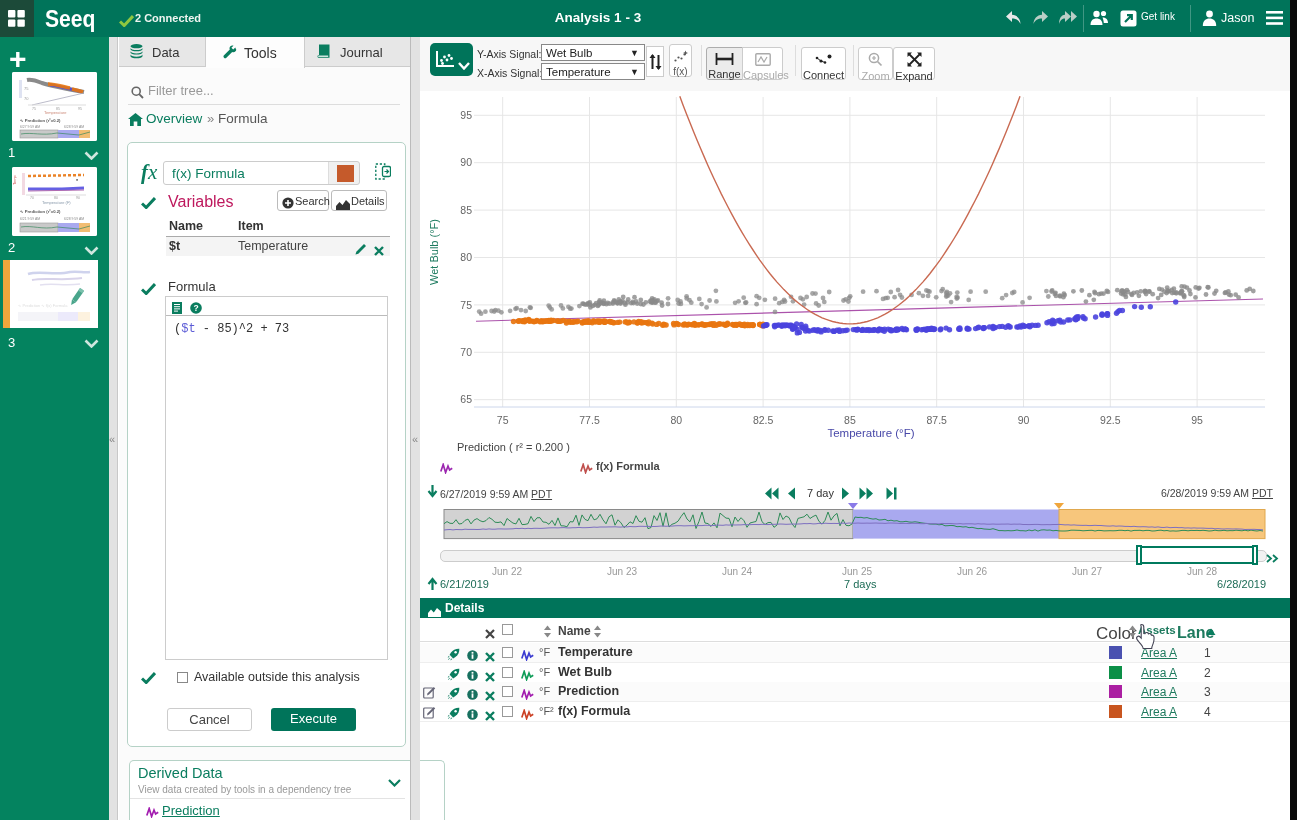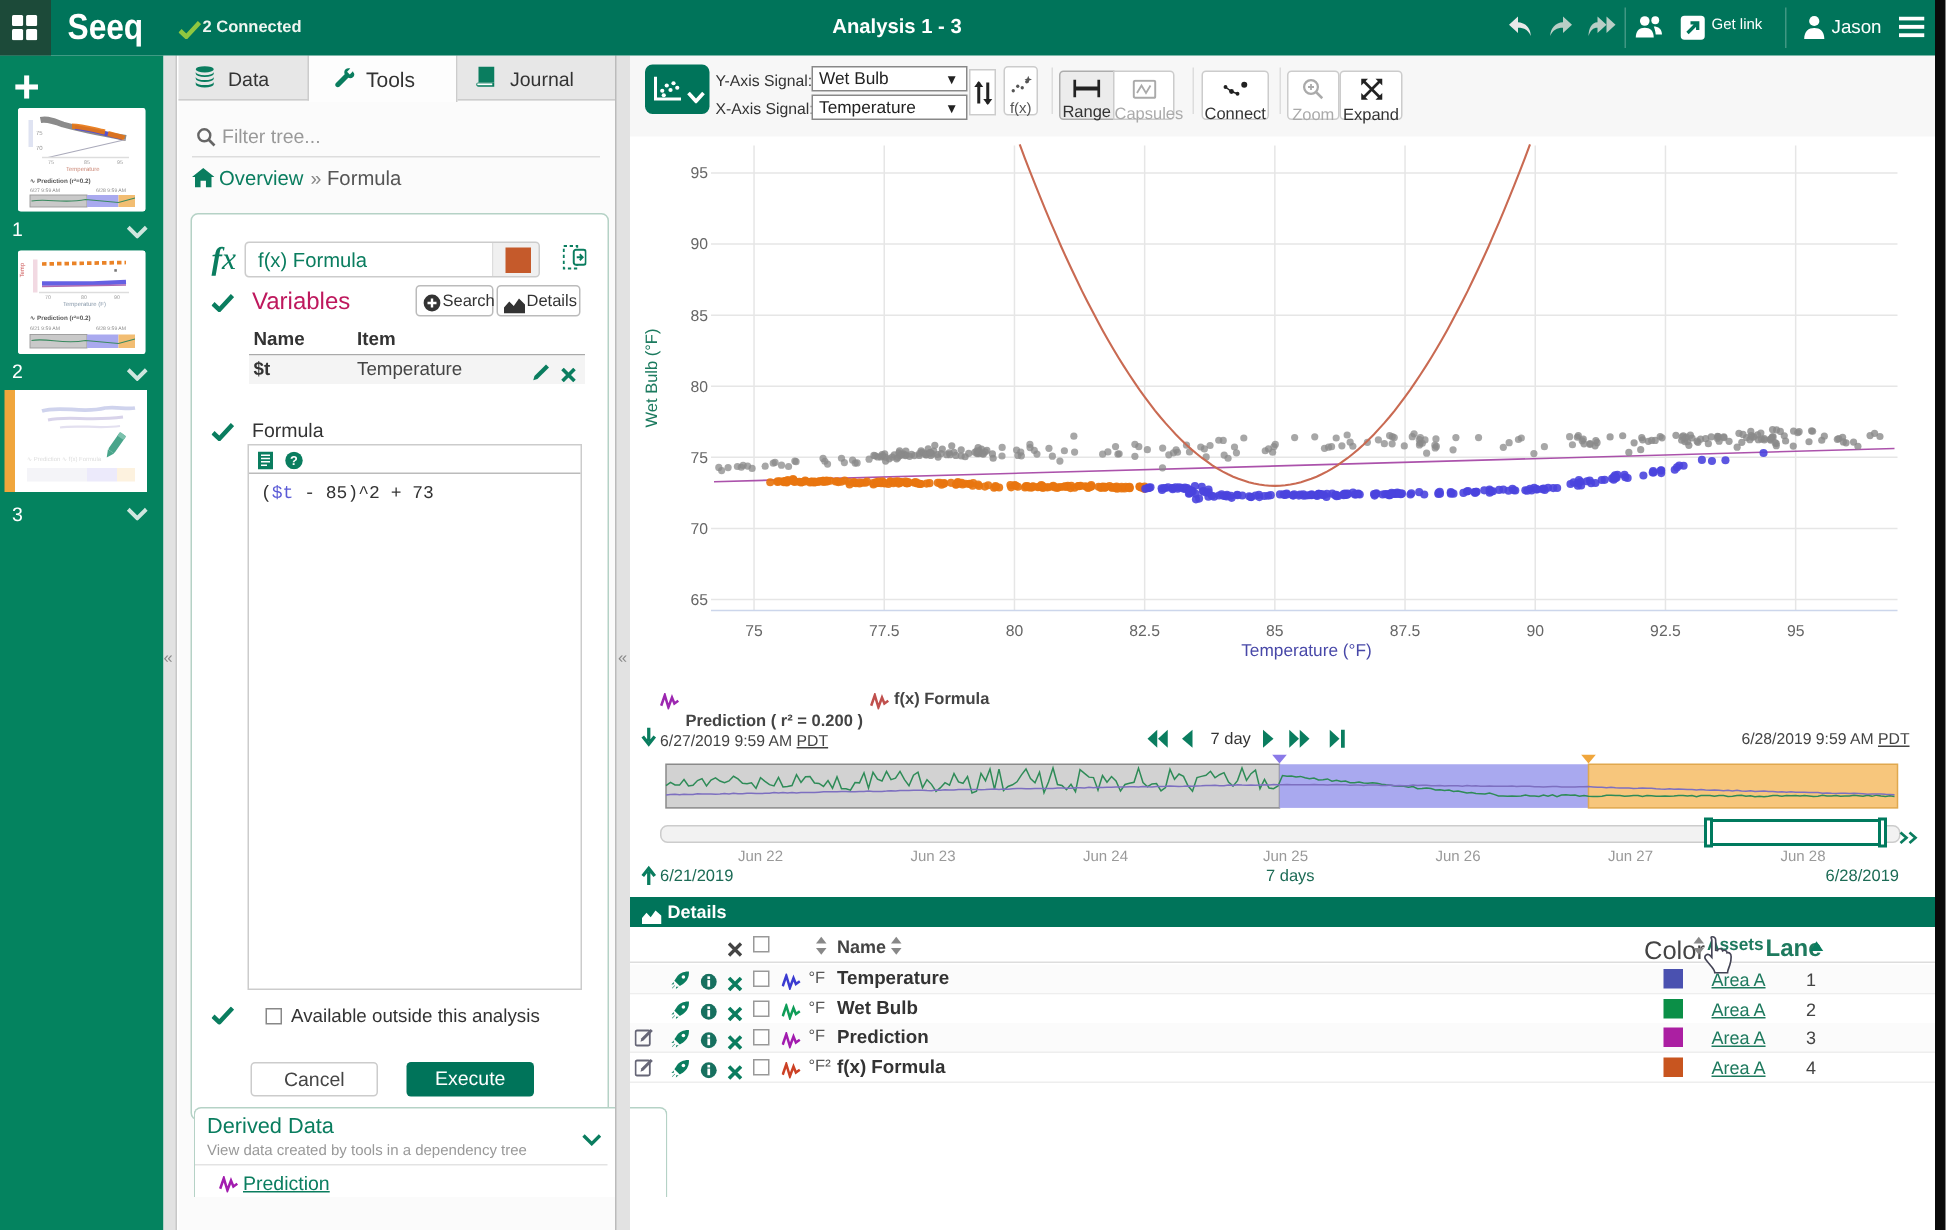--- a/index.html
+++ b/index.html
@@ -267,21 +267,21 @@
     <div class="abs" style="left:13px;top:527px"><svg width="15" height="12" viewBox="0 0 15 12">
           <path d="M1 6.5 L5.2 10.5 L14 1" stroke="#0a7d5f" stroke-width="3" fill="none"></path>
         </svg></div>
     <div class="abs" style="left:49px;top:529px;width:11px;height:11px;border:1px solid #888;background:#fff"></div>
     <div class="abs" style="left:66px;top:527px;font-size:12.5px;color:#333">Available outside this analysis</div>
 
     <div class="abs" style="left:39px;top:565px;width:85px;height:23px;background:#fff;border:1px solid #ccc;border-radius:3px;text-align:center;font-size:13px;color:#444;padding-top:3px">Cancel</div>
     <div class="abs" style="left:143px;top:565px;width:85px;height:23px;background:#00745a;border-radius:3px;text-align:center;font-size:13px;color:#fff;padding-top:3px">Execute</div>
   </div>
 
-  <div class="abs" style="left:10px;top:701px;width:316px;height:60px;background:#fff;border:1px solid #b5d2c6;border-radius:5px 5px 0 0;border-bottom:none">
+  <div class="abs" style="left:10px;top:723px;width:316px;height:60px;background:#fff;border:1px solid #b5d2c6;border-radius:5px 5px 0 0;border-bottom:none">
     <div class="abs" style="left:8px;top:4px;font-size:14.5px;color:#0a7d5f">Derived Data</div>
     <div class="abs" style="left:258px;top:12px"><svg width="13" height="8" viewBox="0 0 13 8">
           <path d="M1 1 L6.5 6.5 L12 1" stroke="#0a7d5f" stroke-width="2.2" fill="none"></path>
         </svg></div>
     <div class="abs" style="left:8px;top:23px;font-size:10px;color:#999">View data created by tools in a dependency tree</div>
     <div class="abs" style="left:0;top:37px;width:275px;height:1px;background:#e3e3e3"></div>
     <div class="abs" style="left:16px;top:43px"><svg width="13" height="11" viewBox="0 0 13 11">
           <path d="M0.8 8.5 L3.2 1.5 L5.6 9.5 L8 3 L9.6 7 L12.2 5.2" stroke="#a21caf" stroke-width="1.7" fill="none"></path>
         </svg></div>
     <div class="abs" style="left:32px;top:42px;font-size:13px;color:#0a7d5f;text-decoration:underline">Prediction</div>
@@ -1120,21 +1120,21 @@
       <circle cx="730.3" cy="215.8" r="2.7" fill="#4a44de" fill-opacity="0.9"></circle>
       <circle cx="714.6" cy="215.6" r="2.7" fill="#4a44de" fill-opacity="0.9"></circle>
       <circle cx="702.4" cy="219.5" r="2.7" fill="#4a44de" fill-opacity="0.9"></circle>
       <circle cx="755.7" cy="211.0" r="2.7" fill="#4a44de" fill-opacity="0.9"></circle>
     <polyline points="259.8,5.2 263.2,14.4 266.7,23.4 270.2,32.3 273.7,40.9 277.1,49.3 280.6,57.6 284.1,65.6 287.5,73.5 291.0,81.2 294.5,88.7 298.0,96.0 301.4,103.1 304.9,110.0 308.4,116.7 311.9,123.3 315.3,129.6 318.8,135.8 322.3,141.8 325.7,147.5 329.2,153.1 332.7,158.5 336.2,163.8 339.6,168.8 343.1,173.6 346.6,178.3 350.0,182.7 353.5,187.0 357.0,191.1 360.5,194.9 363.9,198.6 367.4,202.1 370.9,205.5 374.3,208.6 377.8,211.5 381.3,214.3 384.8,216.8 388.2,219.2 391.7,221.4 395.2,223.4 398.7,225.2 402.1,226.8 405.6,228.2 409.1,229.4 412.5,230.5 416.0,231.3 419.5,232.0 423.0,232.5 426.4,232.8 429.9,232.9 433.4,232.8 436.8,232.5 440.3,232.0 443.8,231.3 447.3,230.5 450.7,229.4 454.2,228.2 457.7,226.8 461.1,225.2 464.6,223.4 468.1,221.4 471.6,219.2 475.0,216.8 478.5,214.3 482.0,211.5 485.5,208.6 488.9,205.5 492.4,202.1 495.9,198.6 499.3,194.9 502.8,191.1 506.3,187.0 509.8,182.7 513.2,178.3 516.7,173.6 520.2,168.8 523.6,163.8 527.1,158.5 530.6,153.1 534.1,147.5 537.5,141.8 541.0,135.8 544.5,129.6 547.9,123.3 551.4,116.7 554.9,110.0 558.4,103.1 561.8,96.0 565.3,88.7 568.8,81.2 572.3,73.5 575.7,65.6 579.2,57.6 582.7,49.3 586.1,40.9 589.6,32.3 593.1,23.4 596.6,14.4 600.0,5.2" fill="none" stroke="#c96a52" stroke-width="1.4"></polyline>
   </svg>
 
   <div class="abs" style="left:20px;top:423px"><svg width="13" height="11" viewBox="0 0 13 11">
         <path d="M0.8 8.5 L3.2 1.5 L5.6 9.5 L8 3 L9.6 7 L12.2 5.2" stroke="#9c27b0" stroke-width="1.7" fill="none"></path>
       </svg></div>
-  <div class="abs" style="left:37px;top:438px;font-size:11px;font-weight:bold;color:#444;white-space:nowrap">Prediction <span>( r² = 0.200 )</span></div>
+  <div class="abs" style="left:37px;top:404px;font-size:11px;font-weight:normal;color:#444;white-space:nowrap">Prediction <span>( r² = 0.200 )</span></div>
   <div class="abs" style="left:160px;top:423px"><svg width="13" height="11" viewBox="0 0 13 11">
         <path d="M0.8 8.5 L3.2 1.5 L5.6 9.5 L8 3 L9.6 7 L12.2 5.2" stroke="#c0504d" stroke-width="1.7" fill="none"></path>
       </svg></div>
   <div class="abs" style="left:176px;top:423px;font-size:11px;font-weight:bold;color:#444;white-space:nowrap">f(x) Formula</div>
 
   <div class="abs" style="left:7px;top:448px"><svg width="11" height="14" viewBox="0 0 11 14">
         <path d="M5.5 0 L5.5 9 M1.5 6 L5.5 11 L9.5 6" stroke="#0a7d5f" stroke-width="2.2" fill="none"></path>
       </svg></div>
   <div class="abs" style="left:20px;top:451px;font-size:10.5px;color:#444;white-space:nowrap">6/27/2019 9:59 AM <span style="text-decoration:underline">PDT</span></div>
   <div class="abs" style="left:344px;top:449px"><svg width="15" height="13" viewBox="0 0 15 13">

